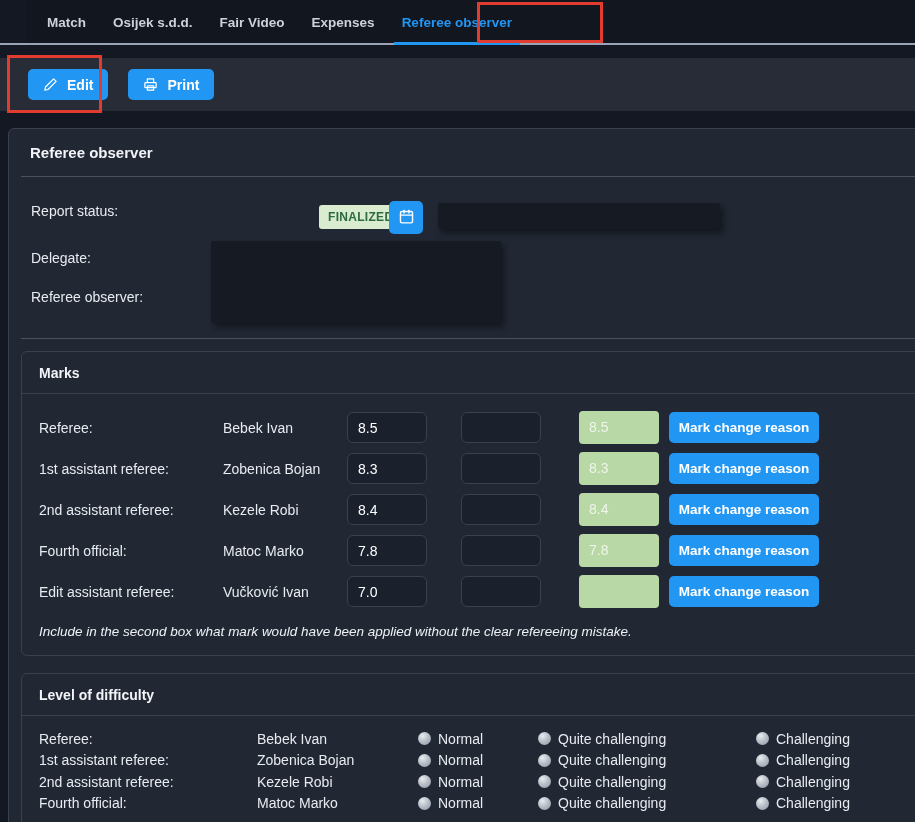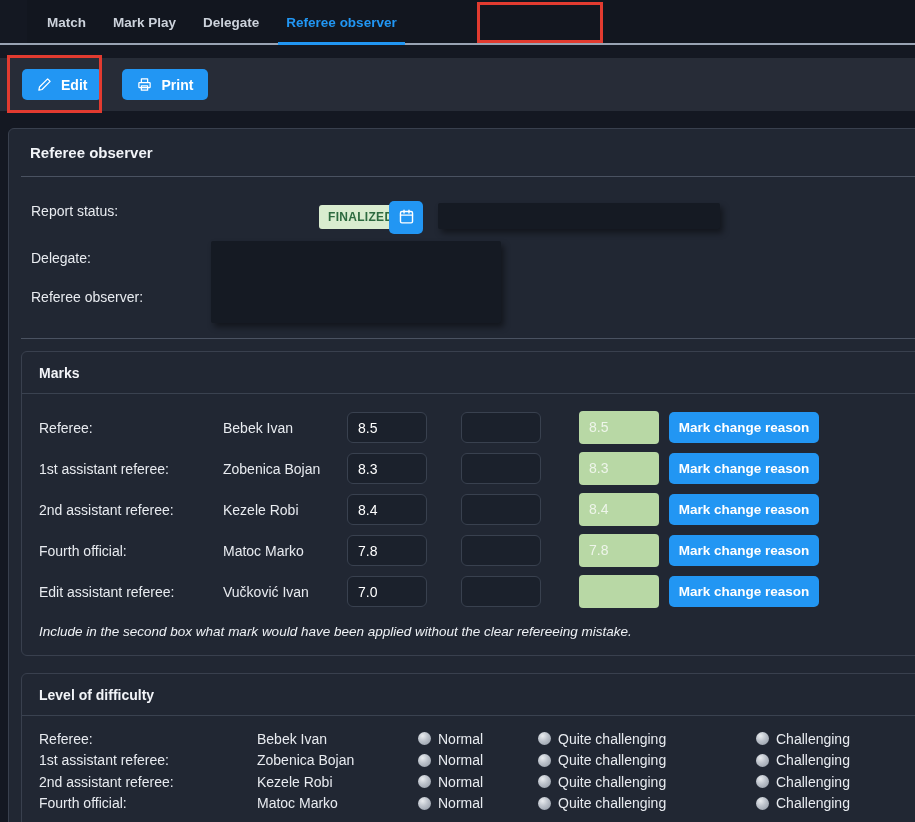--- a/index.html
+++ b/index.html
@@ -31,21 +31,21 @@
   .tab.active { color:#2196f3; }
   .tab.active::after {
     content:""; position:absolute; left:-8px; right:-8px; top:42px; height:3px;
     background:#2196f3;
   }
 
   
   .toolbar {
     position:absolute; top:58px; left:0; width:100%; height:53px;
     background:#272c37;
-    display:flex; align-items:center; gap:20px; padding-left:22px;
+    display:flex; align-items:center; gap:20px; padding-left:28px;
   }
   .btn {
     display:inline-flex; align-items:center; gap:9px;
     background:#2296f3; color:#fff; border:none; border-radius:5px;
     height:31px; padding:0 15px;
     font-family:"Liberation Sans", sans-serif;
     font-weight:bold; font-size:14px; cursor:pointer;
   }
   .btn svg { display:block; }
 
@@ -132,22 +132,23 @@
   
   .annotation { position:absolute; border:3px solid #e23b30; background:transparent; z-index:5; }
   #annot-tab { left:477px; top:2px; width:126px; height:41px; }
   #annot-edit { left:7px; top:55px; width:95px; height:58px; }
 </style>
 </head>
 <body>
 
 <nav class="tabbar">
   <div class="tab">Match</div>
-  <div class="tab">Mark Play</div>
-  <div class="tab">Delegate</div>
+  <div class="tab">Osijek s.d.d.</div>
+  <div class="tab">Fair Video</div>
+  <div class="tab">Expenses</div>
   <div class="tab active">Referee observer</div>
 </nav>
 <div class="tabbar-divider"></div>
 
 <div class="toolbar">
   <button class="btn">
     <span>
       <svg viewBox="0 0 24 24" width="15" height="15" fill="none" stroke="#ffffff" stroke-width="2" stroke-linejoin="round">
           <path d="M17 3l4 4L8 20l-5 1 1-5L17 3z"></path>
         </svg>

